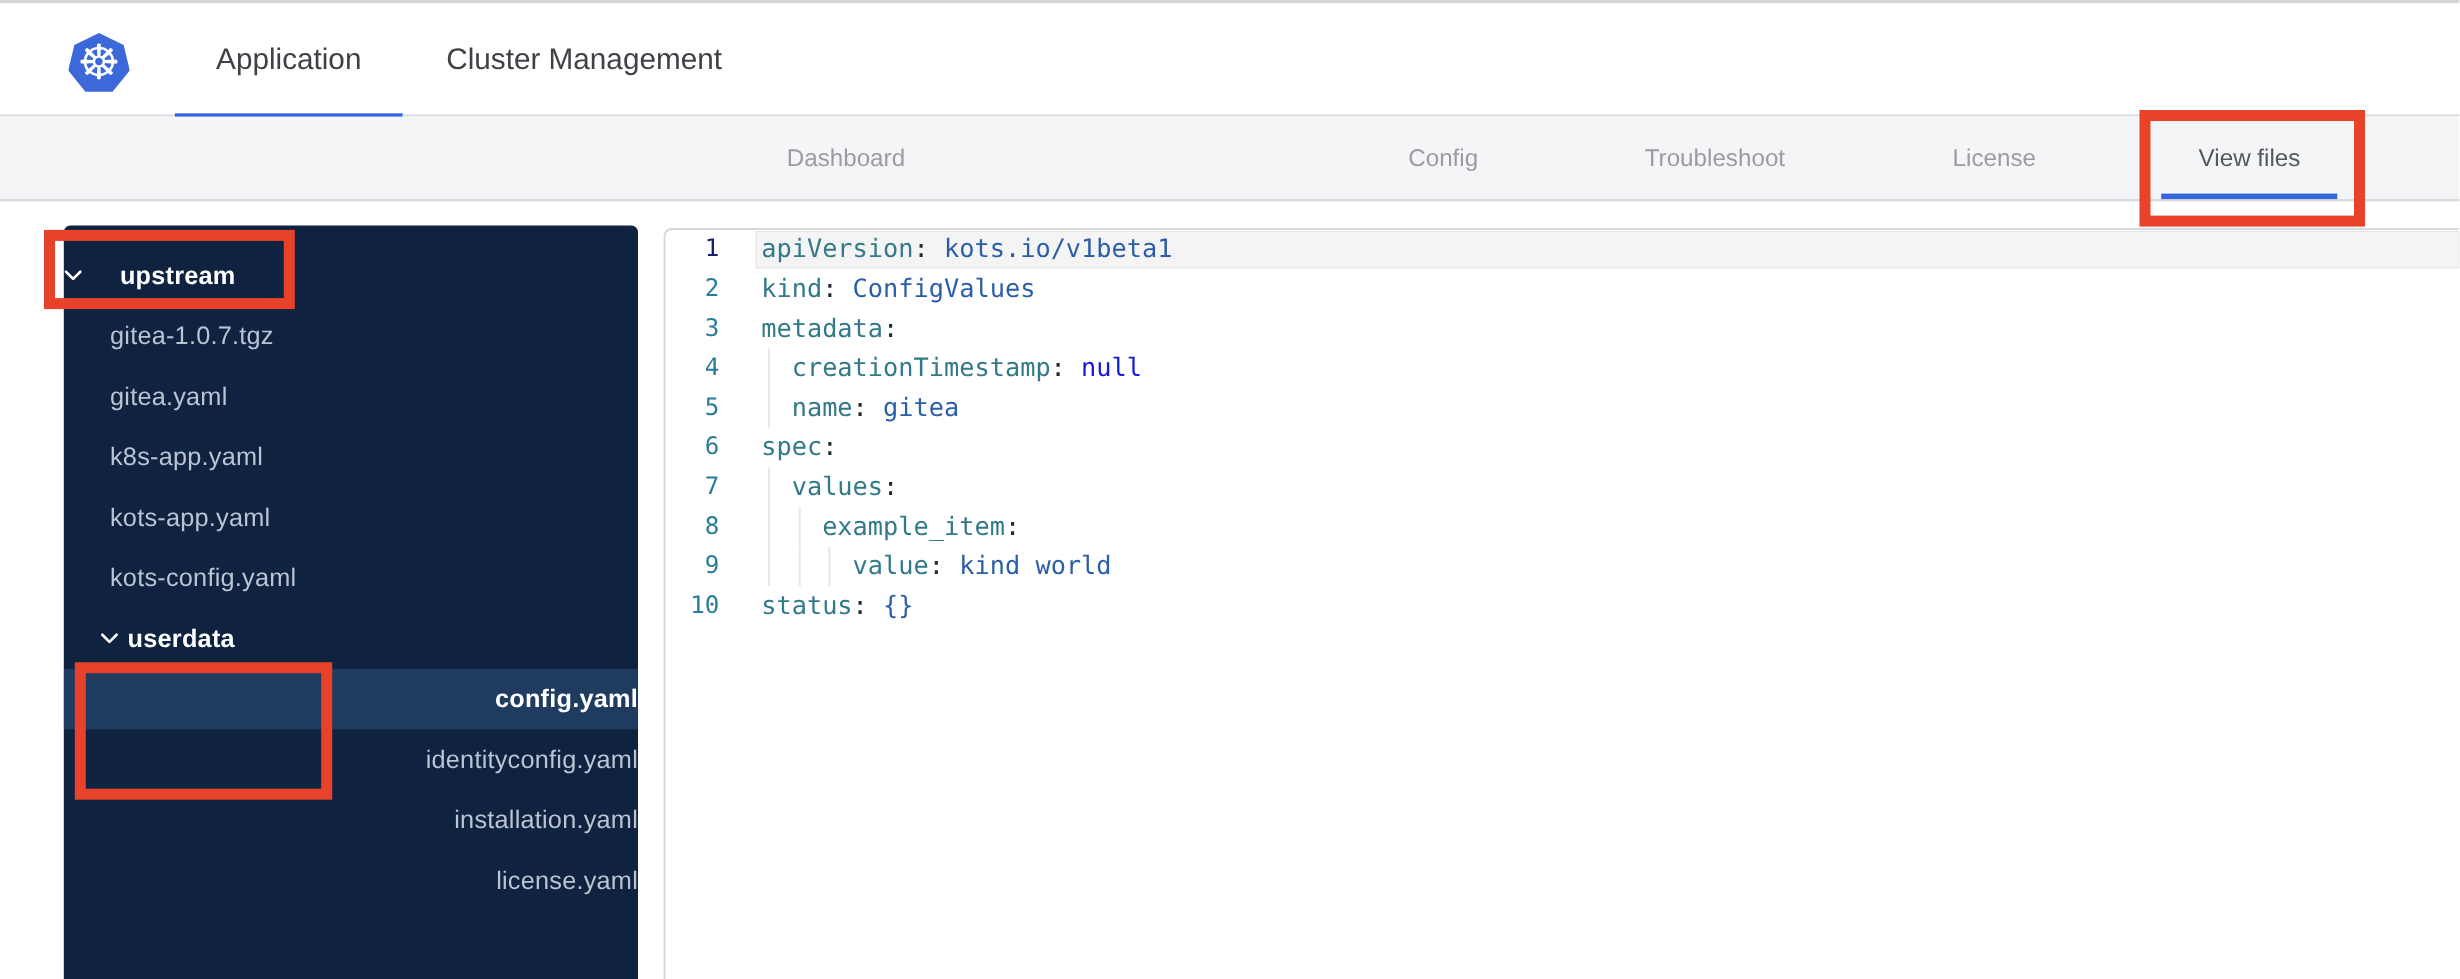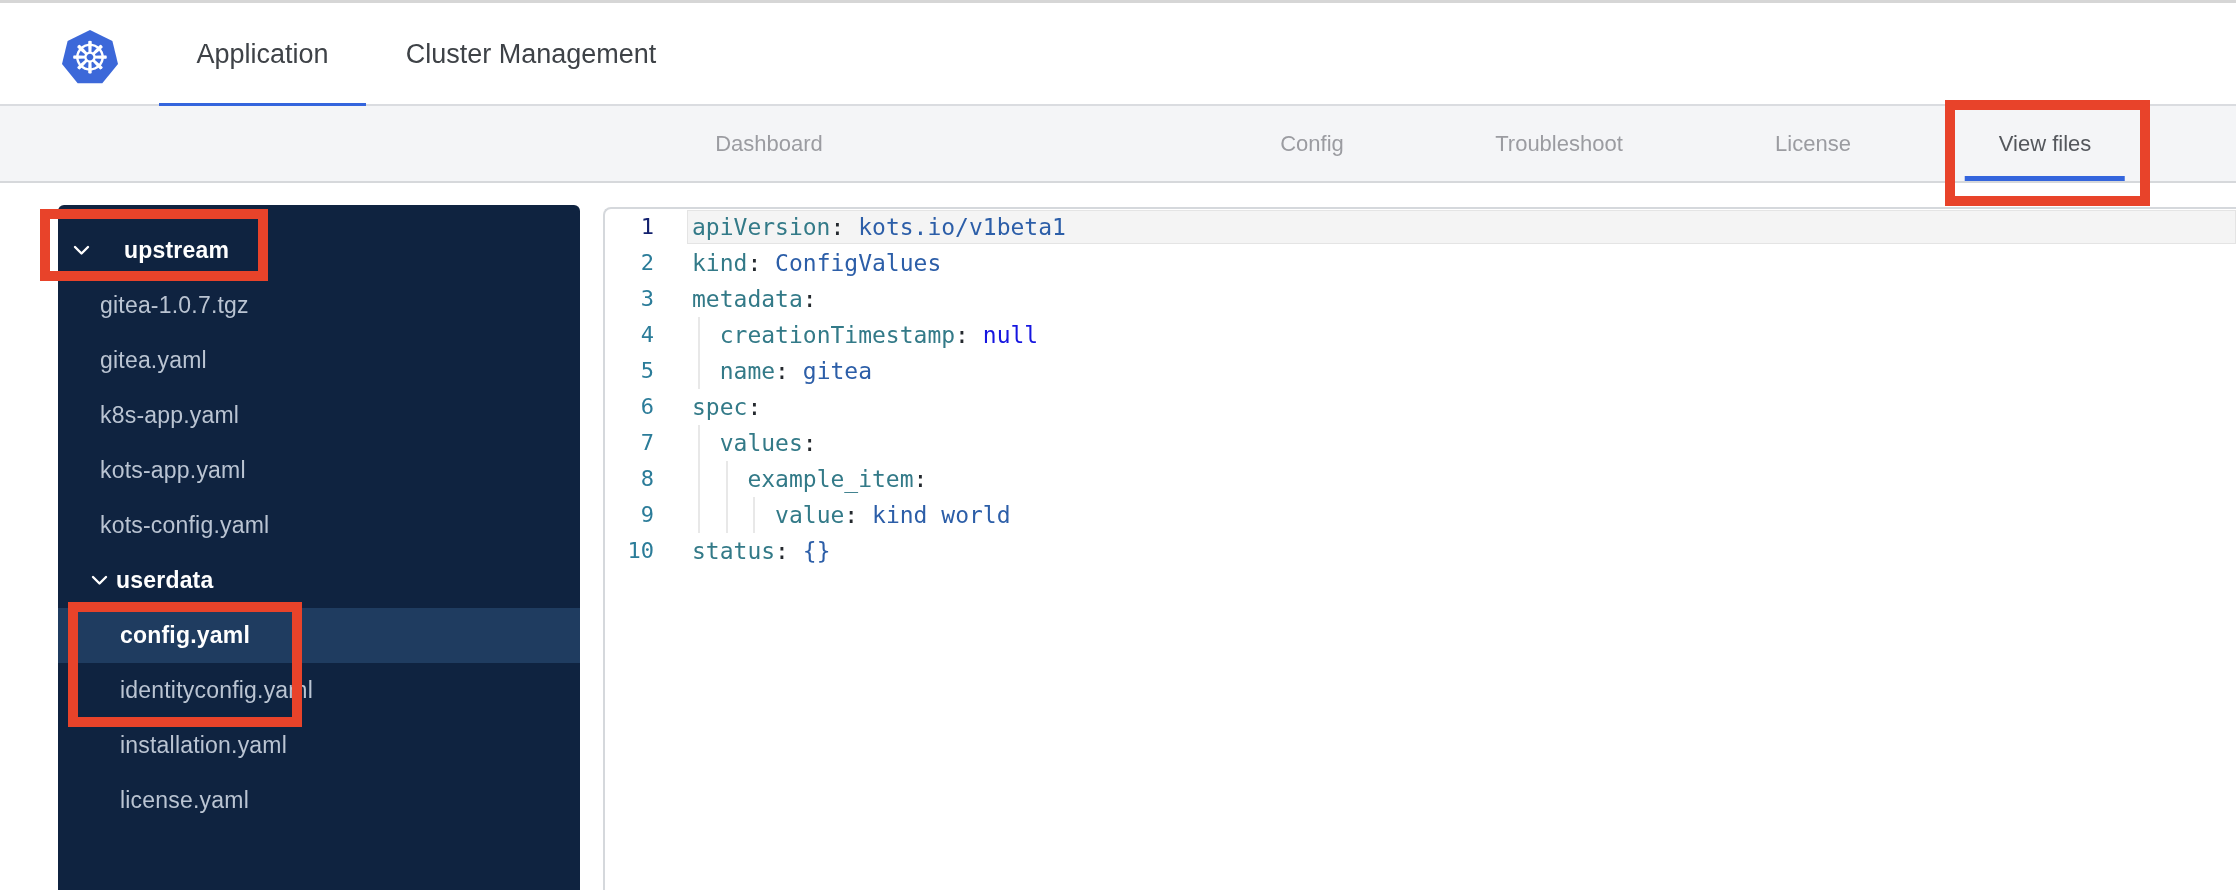--- a/index.html
+++ b/index.html
@@ -45,24 +45,24 @@
     position:absolute;left:58px;top:205px;width:522px;height:685px;background:#0f2340;
     border-radius:6px 6px 0 0;padding-top:18px;box-sizing:border-box;overflow:hidden;
   }
   .tree-row{
     height:55px;display:flex;align-items:center;gap:8px;box-sizing:border-box;
     color:#bac4d2;font-size:23px;cursor:pointer;letter-spacing:.2px;
   }
   .tree-row.folder{color:#ffffff;font-weight:bold;}
   .tree-row.selected{background:#1f3c60;color:#ffffff;font-weight:bold;}
   .tree-row .chev{display:inline-flex;flex:0 0 auto;}
-  .d0f{padding-left:15px;gap:34px;}   
+  .d0f{padding-left:0;gap:34px;}   
   .d1 {padding-left:42px;}   
   .d1f{padding-left:33px;}   
-  .d2 {padding-left:62px;}   
+  .d2 {padding-left:62px;justify-content:flex-end;}   
   
   .editor{
     position:absolute;left:603px;top:207px;width:1633px;height:683px;background:#ffffff;
     border-left:2px solid #d5d8dc;border-top:2px solid #d5d8dc;border-radius:8px 0 0 0;
     box-sizing:border-box;overflow:hidden;
   }
   .cl{position:relative;display:flex;height:36px;line-height:36px;
       font-family:"DejaVu Sans Mono",monospace;font-size:23px;white-space:pre;}
   .cl .ln{
     position:relative;z-index:1;flex:0 0 63px;text-align:right;padding-right:14px;

